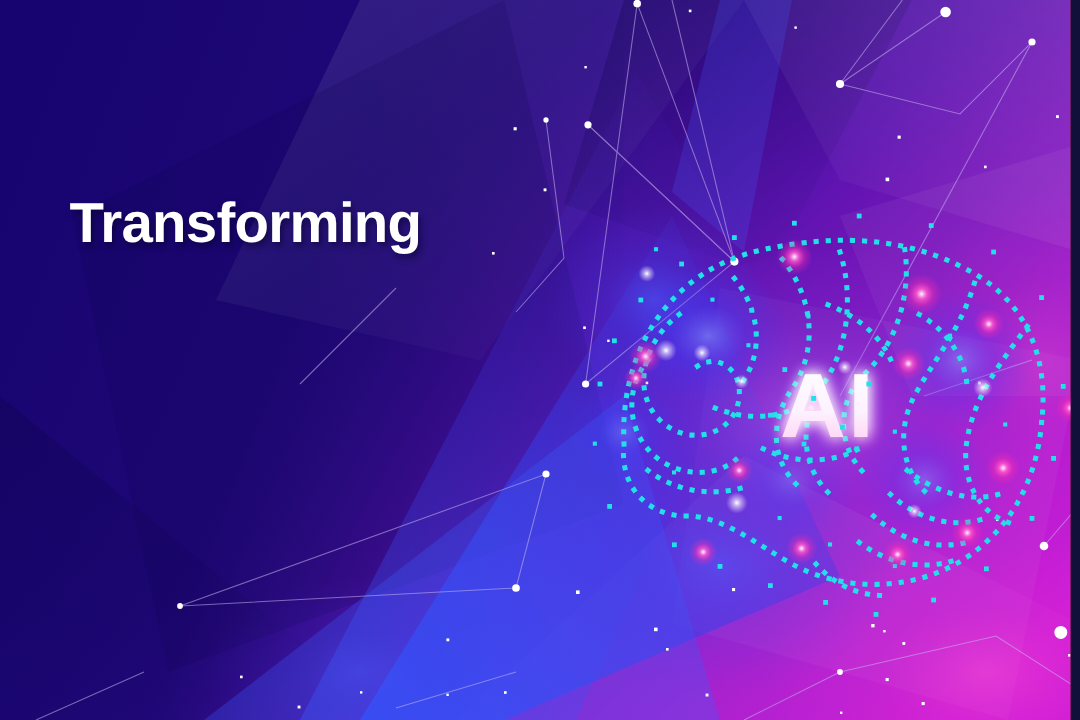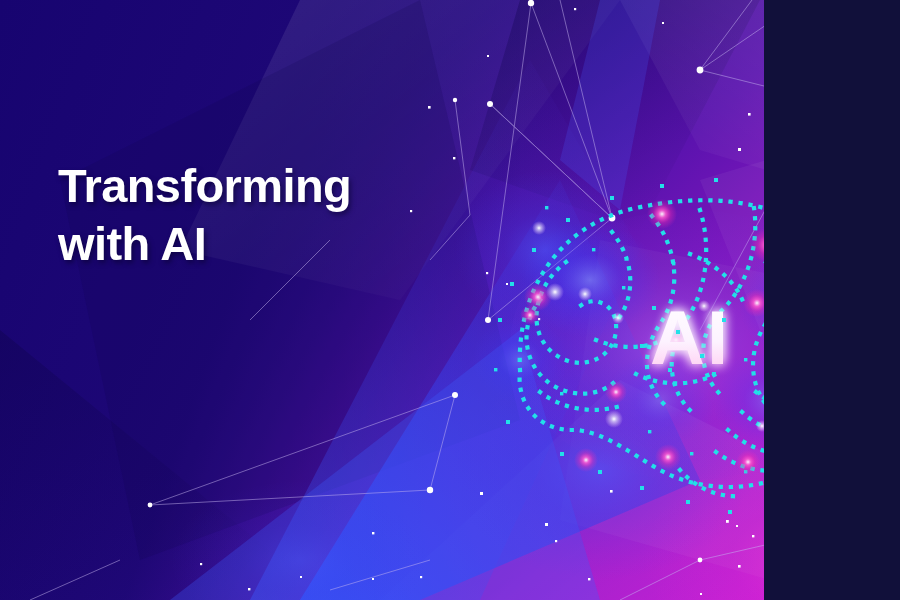--- a/index.html
+++ b/index.html
@@ -3,21 +3,21 @@
 <meta charset="utf-8">
 <title>Transforming Dispute Resolution with AI</title>
 <style>
   html, body {
     margin: 0;
     padding: 0;
     background: #11103a;
   }
   #banner {
     position: relative;
-    width: 764px;
+    width: 892px;
     height: 600px;
     overflow: hidden;
     font-family: "Liberation Sans", sans-serif;
     background: #b91c1c;
     user-select: none;
   }
   #bg-svg, #art-svg {
     position: absolute;
     inset: 0;
     width: 900px;
@@ -356,16 +356,15 @@
       <rect x="700" y="354" width="4" height="4"></rect>
       <rect x="668" y="368" width="4" height="4"></rect>
       <rect x="722" y="318" width="4" height="4"></rect>
       <rect x="640" y="344" width="4" height="4"></rect>
       <rect x="712" y="372" width="4" height="4"></rect>
     </g>
   </svg>
 
   <h1 id="headline">
     <span class="hl-line">Transforming</span>
-    <span class="hl-line">with AI</span>
   </h1>
 
 </div>
 
 </body></html>

